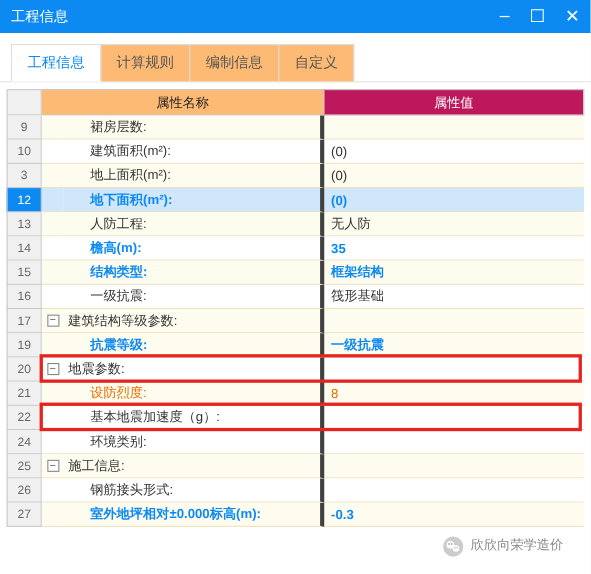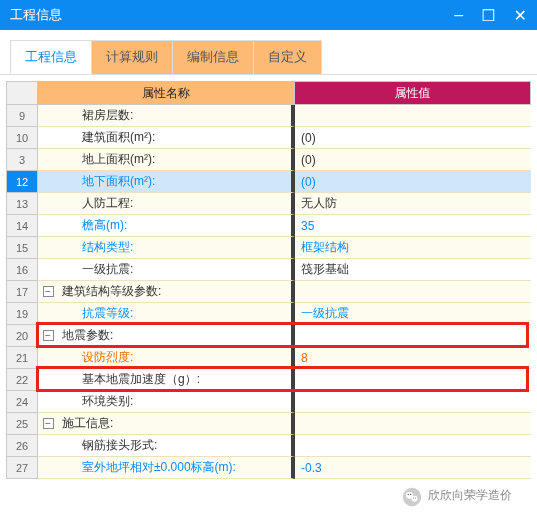--- a/index.html
+++ b/index.html
@@ -26,21 +26,21 @@
   .cell-idx { width: 32px; background: #f0f0f0; border: 1px solid #c9c9c9; border-top: none; display: flex; align-items: center; justify-content: center; color: #666; font-size: 11px; }
   .cell-idx.sel { background: #0d8af2; color: #fff; }
   .cell-exp { width: 20px; border-bottom: 1px solid #eee2be; display: flex; align-items: center; justify-content: center; }
   .exp-box { width: 11px; height: 11px; border: 1px solid #888; display: flex; align-items: center; justify-content: center; font-size: 10px; line-height: 1; color: #555; cursor: pointer; background: #fff; }
   .cell-name { flex: 1; border-bottom: 1px solid #eee2be; border-right: 4px solid #404040; display: flex; align-items: center; padding-left: 4px; color: #333; }
   .cell-name.indent { padding-left: 24px; }
   .cell-val { width: 236px; border-bottom: 1px solid #eee2be; display: flex; align-items: center; padding-left: 6px; color: #333; }
   .row.odd .cell-name, .row.odd .cell-val, .row.odd .cell-exp { background: #fefcef; }
   .row.even .cell-name, .row.even .cell-val, .row.even .cell-exp { background: #fff; }
   .row.sel .cell-name, .row.sel .cell-val, .row.sel .cell-exp { background: #cfe6fb !important; }
-  .blue-text { color: #0d8af2 !important; }
+  .blue-text { color: #0d8af2 !important; font-weight: bold; }
   .orange-text { color: #e86c00 !important; }
   
   .redbox { position: absolute; border: 3px solid #e6231f; pointer-events: none; z-index: 10; }
   
   .watermark { position: absolute; right: 25px; bottom: 12px; color: #888; font-size: 12px; display: flex; align-items: flex-start; gap: 6px; z-index: 5; }
   .wechat-icon svg { width: 20px; height: 20px; }
 </style>
 </head>
 <body>
 

